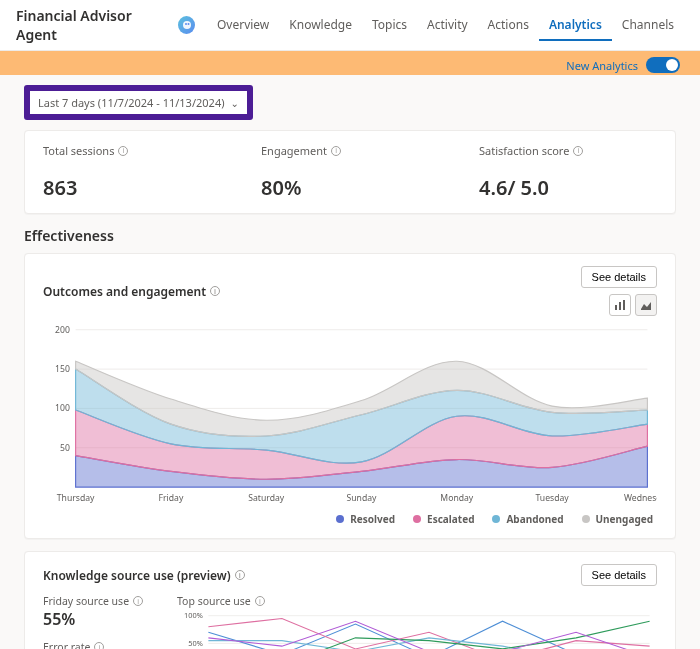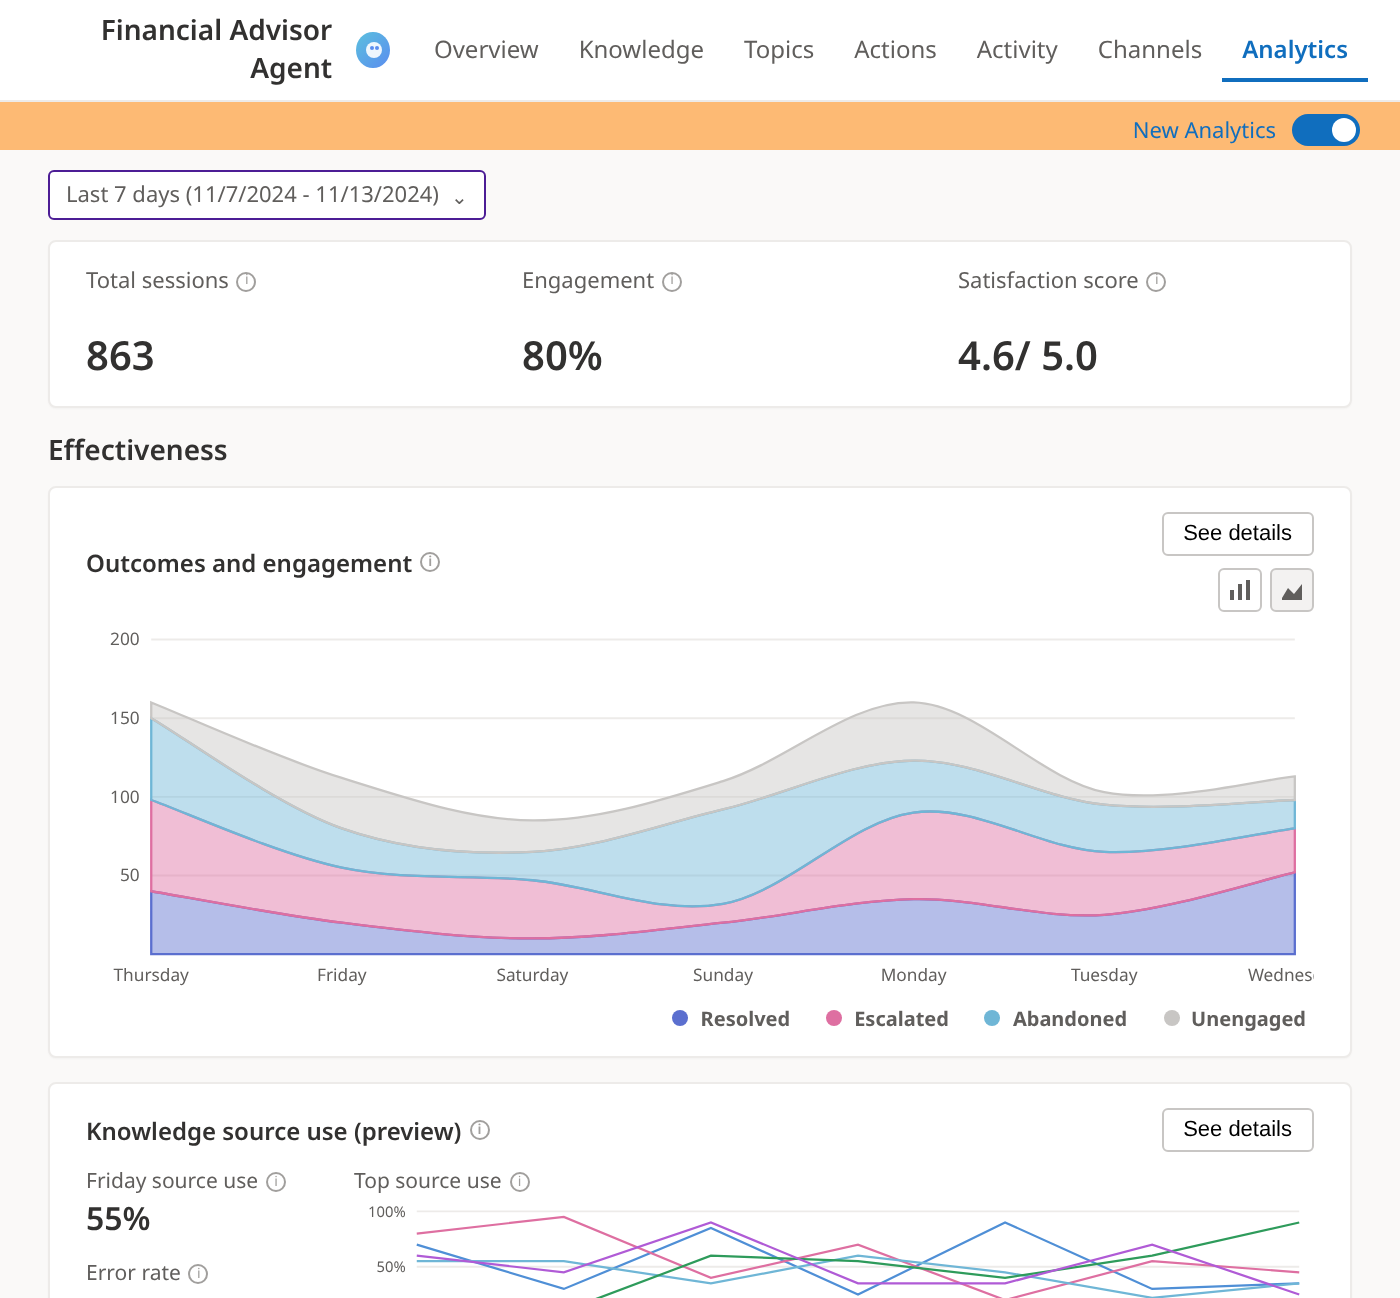--- a/index.html
+++ b/index.html
@@ -9,21 +9,20 @@
     color: #323130;
     background: #faf9f8;
   }
   .topbar {
     display: flex;
     align-items: center;
     padding: 6px 16px;
     background: #fff;
     border-bottom: 1px solid #edebe9;
     gap: 4px;
-    text-align: right;
   }
   .topbar .bot-icon {
     width: 18px; height: 18px; border-radius: 50%;
     background: linear-gradient(135deg,#5bc0de,#5b8def);
     display: inline-flex; align-items:center; justify-content:center;
     margin-left: 2px; margin-right: 6px;
   }
   .app-title { font-weight: 600; font-size: 14px; margin-right: 6px; }
   .tabs { display:flex; gap: 0; margin-left: 2px; }
   .tab { padding: 6px 10px; font-size: 12px; color:#605e5c; cursor:pointer; border-bottom:2px solid transparent; }
@@ -34,21 +33,21 @@
   }
   .new-analytics-label { font-size: 11px; color:#106ebe; margin-right:8px; }
   .toggle {
     width: 34px; height:16px; background:#106ebe; border-radius:8px; position:relative;
   }
   .toggle::after { content:""; position:absolute; width:12px; height:12px; background:#fff; border-radius:50%; top:2px; right:2px; }
   .page { padding: 10px 24px 24px; }
   .daterange {
     display:inline-flex; align-items:center; gap:6px;
     font-size:11px; color:#605e5c;
-    border:1px solid #4c1d95; background:#fff; border-radius:3px;
+    border:6px solid #4c1d95; background:#fff; border-radius:3px;
     padding: 4px 8px; margin-bottom:10px;
   }
   .chev { font-size:10px; color:#605e5c; }
   .card {
     background:#fff; border:1px solid #edebe9; border-radius:4px;
     padding: 12px 18px; margin-bottom: 12px;
     box-shadow: 0 0.5px 1px rgba(0,0,0,0.03);
   }
   .kpi-row { display:flex; gap: 40px; }
   .kpi { flex:1; }
@@ -84,24 +83,24 @@
     <svg width="10" height="10" viewBox="0 0 10 10">
         <circle cx="5" cy="5" r="4" fill="#fff" opacity="0.9"></circle>
         <circle cx="4" cy="4" r="1" fill="#5b8def"></circle>
         <circle cx="6.5" cy="4" r="1" fill="#5b8def"></circle>
       </svg>
   </span>
   <div class="tabs" id="nav-tabs">
       <div class="tab">Overview</div>
       <div class="tab">Knowledge</div>
       <div class="tab">Topics</div>
+      <div class="tab">Activity</div>
       <div class="tab">Actions</div>
-      <div class="tab">Activity</div>
+      <div class="tab active">Analytics</div>
       <div class="tab">Channels</div>
-      <div class="tab active">Analytics</div>
     </div>
 </div>
 <div class="subbar">
   <span class="new-analytics-label">New Analytics</span>
   <div class="toggle"></div>
 </div>
 
 <div class="page">
 
   <div class="daterange">

